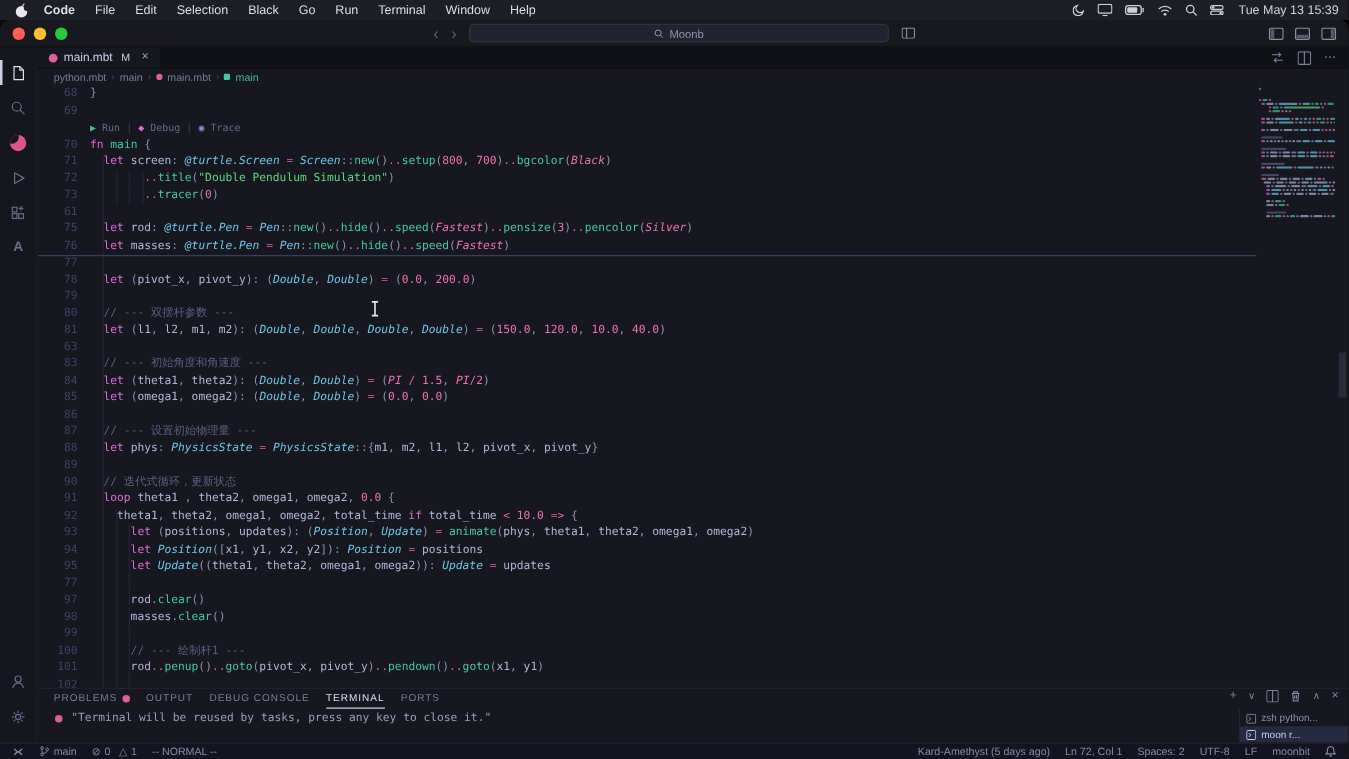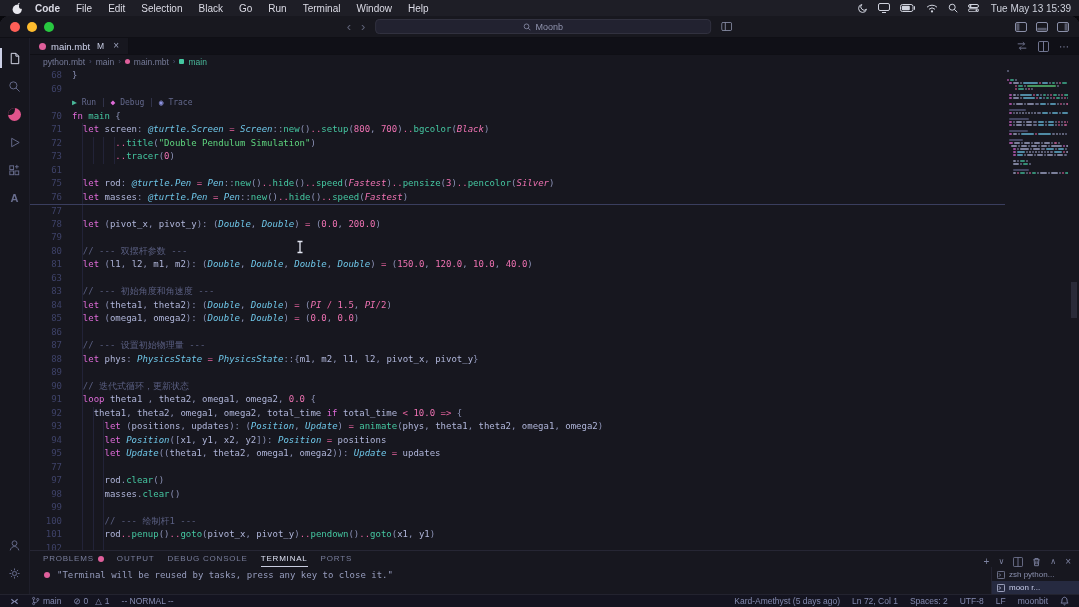--- a/index.html
+++ b/index.html
@@ -87,21 +87,21 @@
   .lens-ic-0{color:#49b89a}.lens-ic-1{color:#df6bd8}.lens-ic-2{color:#8d92e0}
 
   .minimap{flex:none;width:64px;padding:2px 1px 0 2px;overflow:hidden}
   .mrow{height:2px;margin-bottom:1px;white-space:nowrap;overflow:hidden;font-size:0}
   .mseg{display:inline-block;height:2px;margin-right:1px;border-radius:1px;vertical-align:top}
   .vsb{flex:none;width:10px;position:relative}
   .vsb-thumb{position:absolute;left:2px;right:2px;top:214px;height:36px;background:rgba(121,126,160,.20)}
 
   
   .panel{flex:none;height:44px;border-top:1px solid #262634;display:flex;flex-direction:column;background:#17171f}
-  .panel-head{flex:none;height:16px;display:flex;align-items:flex-end;padding:0 8px 0 13px}
+  .panel-head{flex:none;height:16px;display:flex;align-items:flex-start;padding:0 8px 0 13px}
   .ptab{font-size:8px;letter-spacing:.8px;color:#797e9c;margin-right:13px;height:16px;display:flex;
         align-items:center;gap:4px;border-bottom:1px solid transparent;white-space:nowrap}
   .ptab.active{color:#dce0f2;border-bottom-color:#c9cde0}
   .pbadge{width:6px;height:6px;border-radius:50%;background:#df5f9b}
   .panel-actions{margin-left:auto;display:flex;align-items:center;gap:9px;color:#7d82a0;font-size:10px}
   .panel-body{flex:1;display:flex;min-height:0}
   .term-main{flex:1;padding:3px 0 0 14px;display:flex;gap:7px;font-family:"DejaVu Sans Mono","DejaVu Sans",monospace;
              font-size:9px;color:#979dbe;align-items:flex-start}
   .term-deco{flex:none;width:6px;height:6px;border-radius:50%;background:#df5f9b;margin-top:2px}
   .term-side{flex:none;width:88px;border-left:1px solid #232331;display:flex;flex-direction:column;padding-top:1px}

